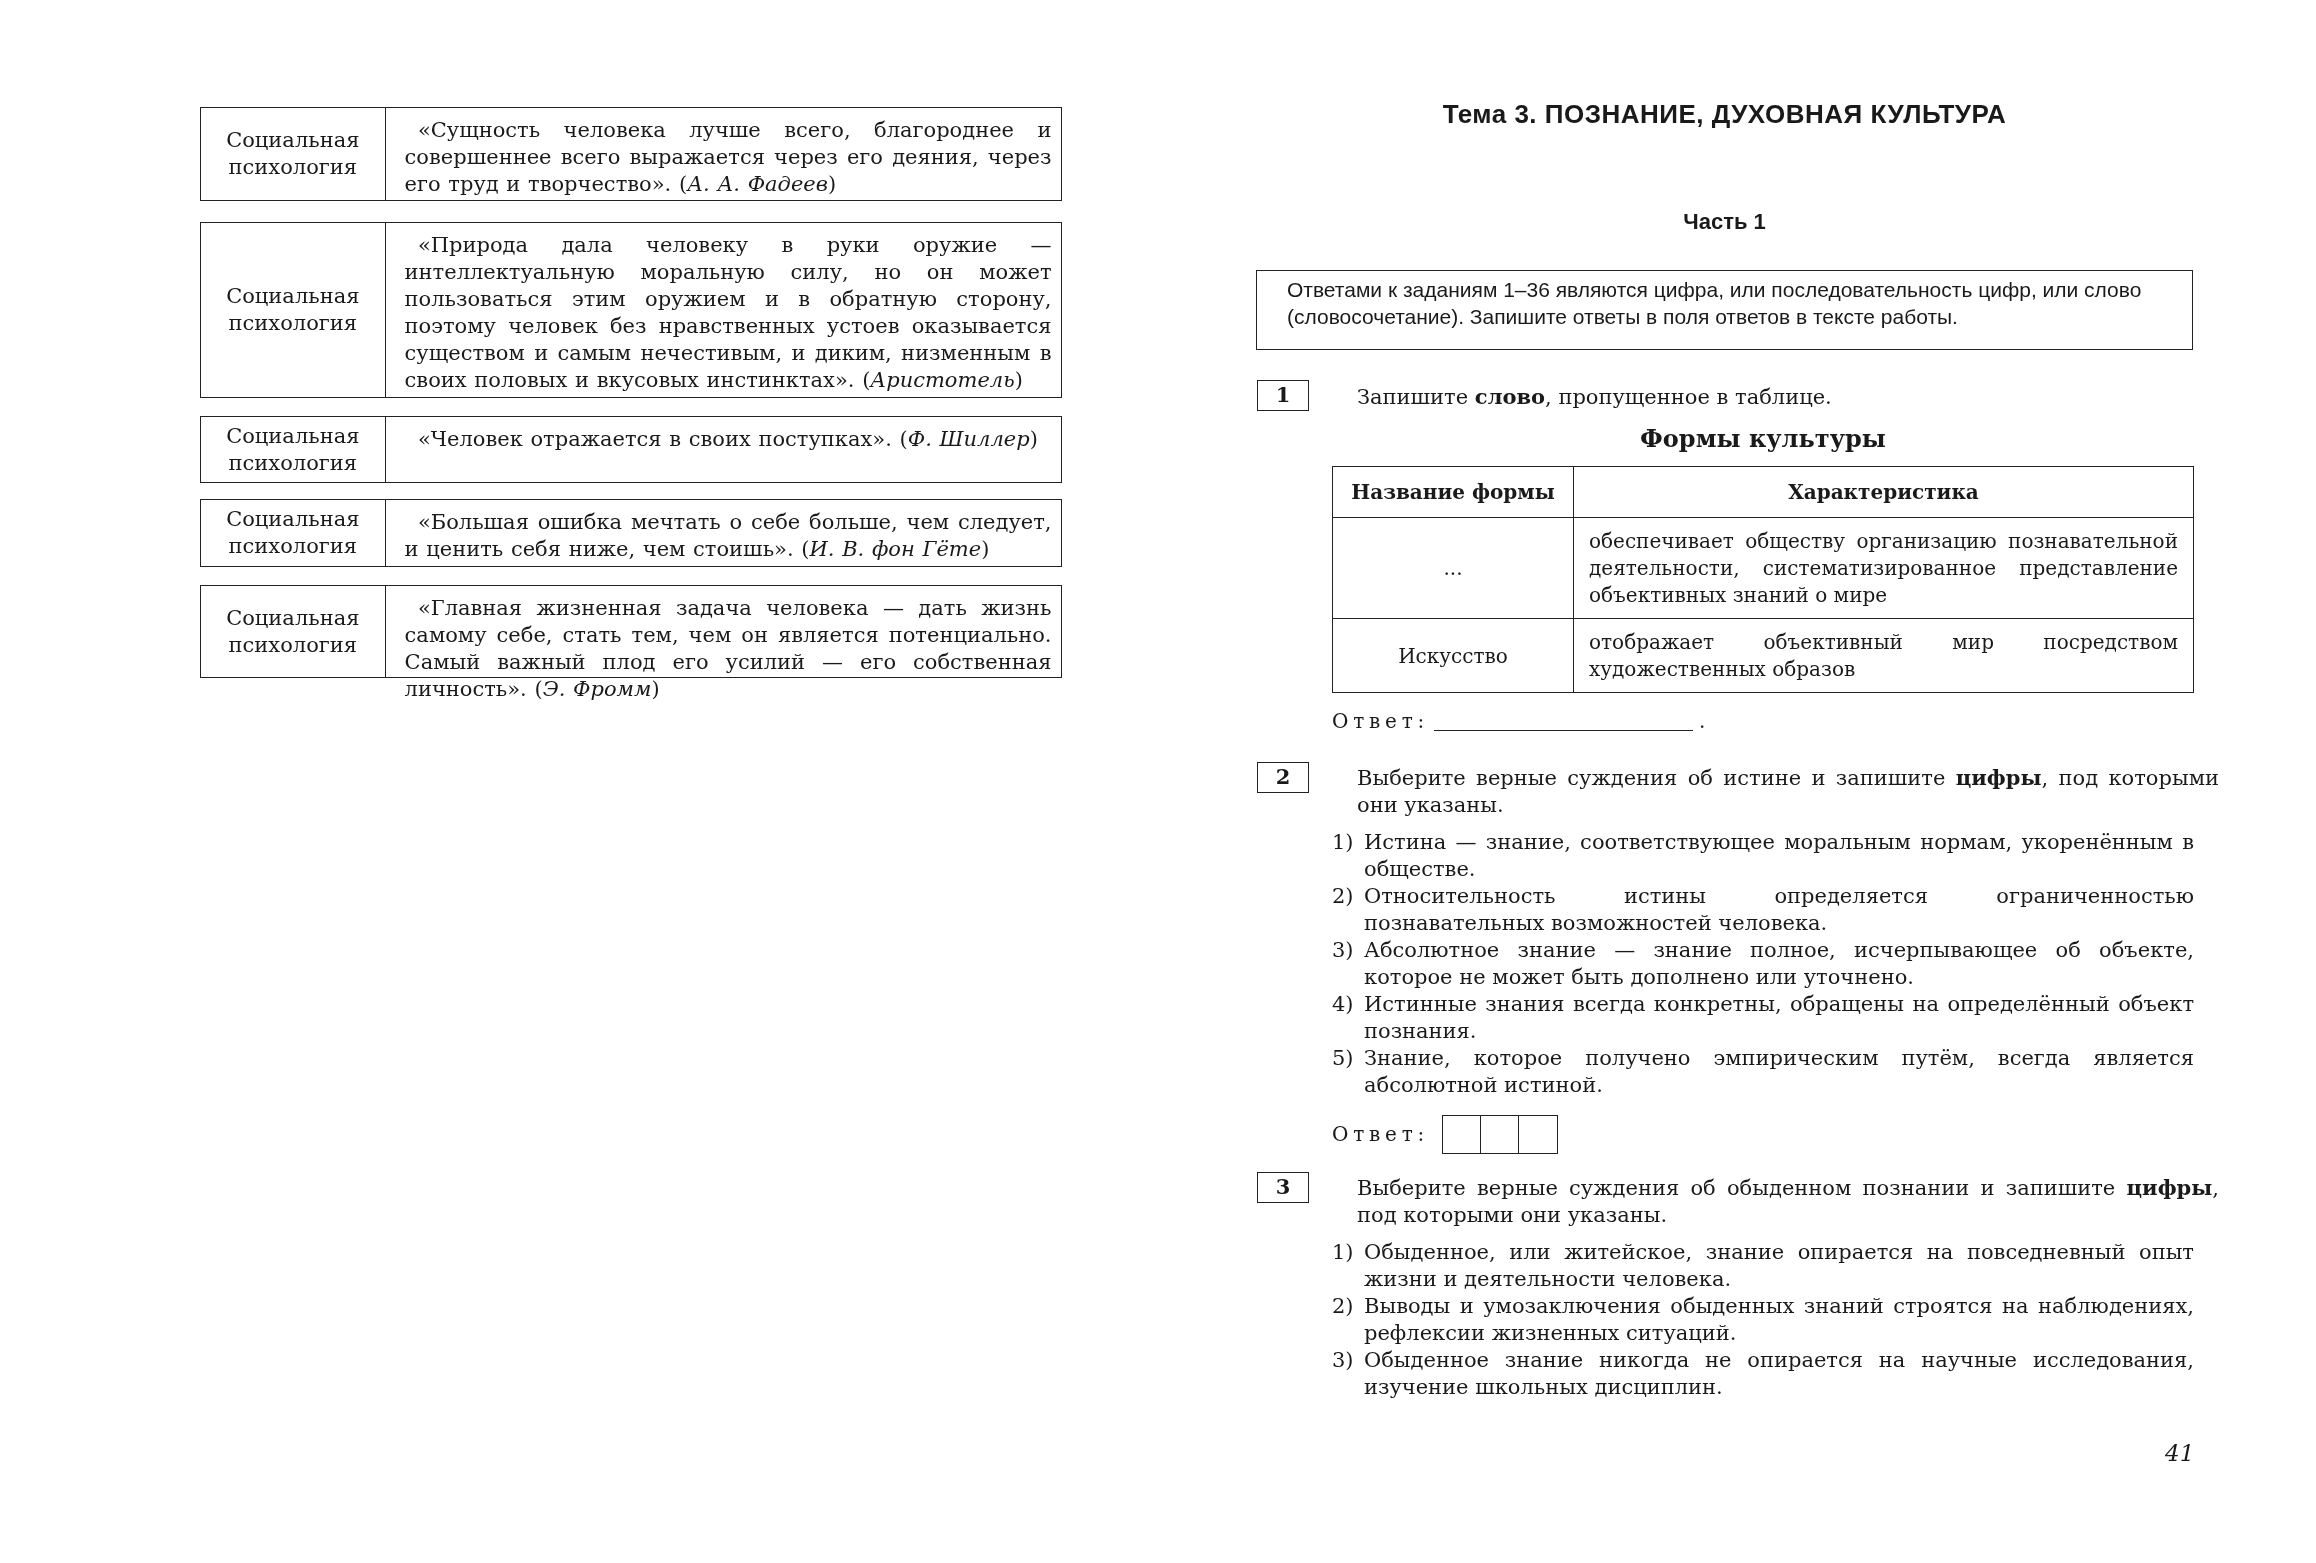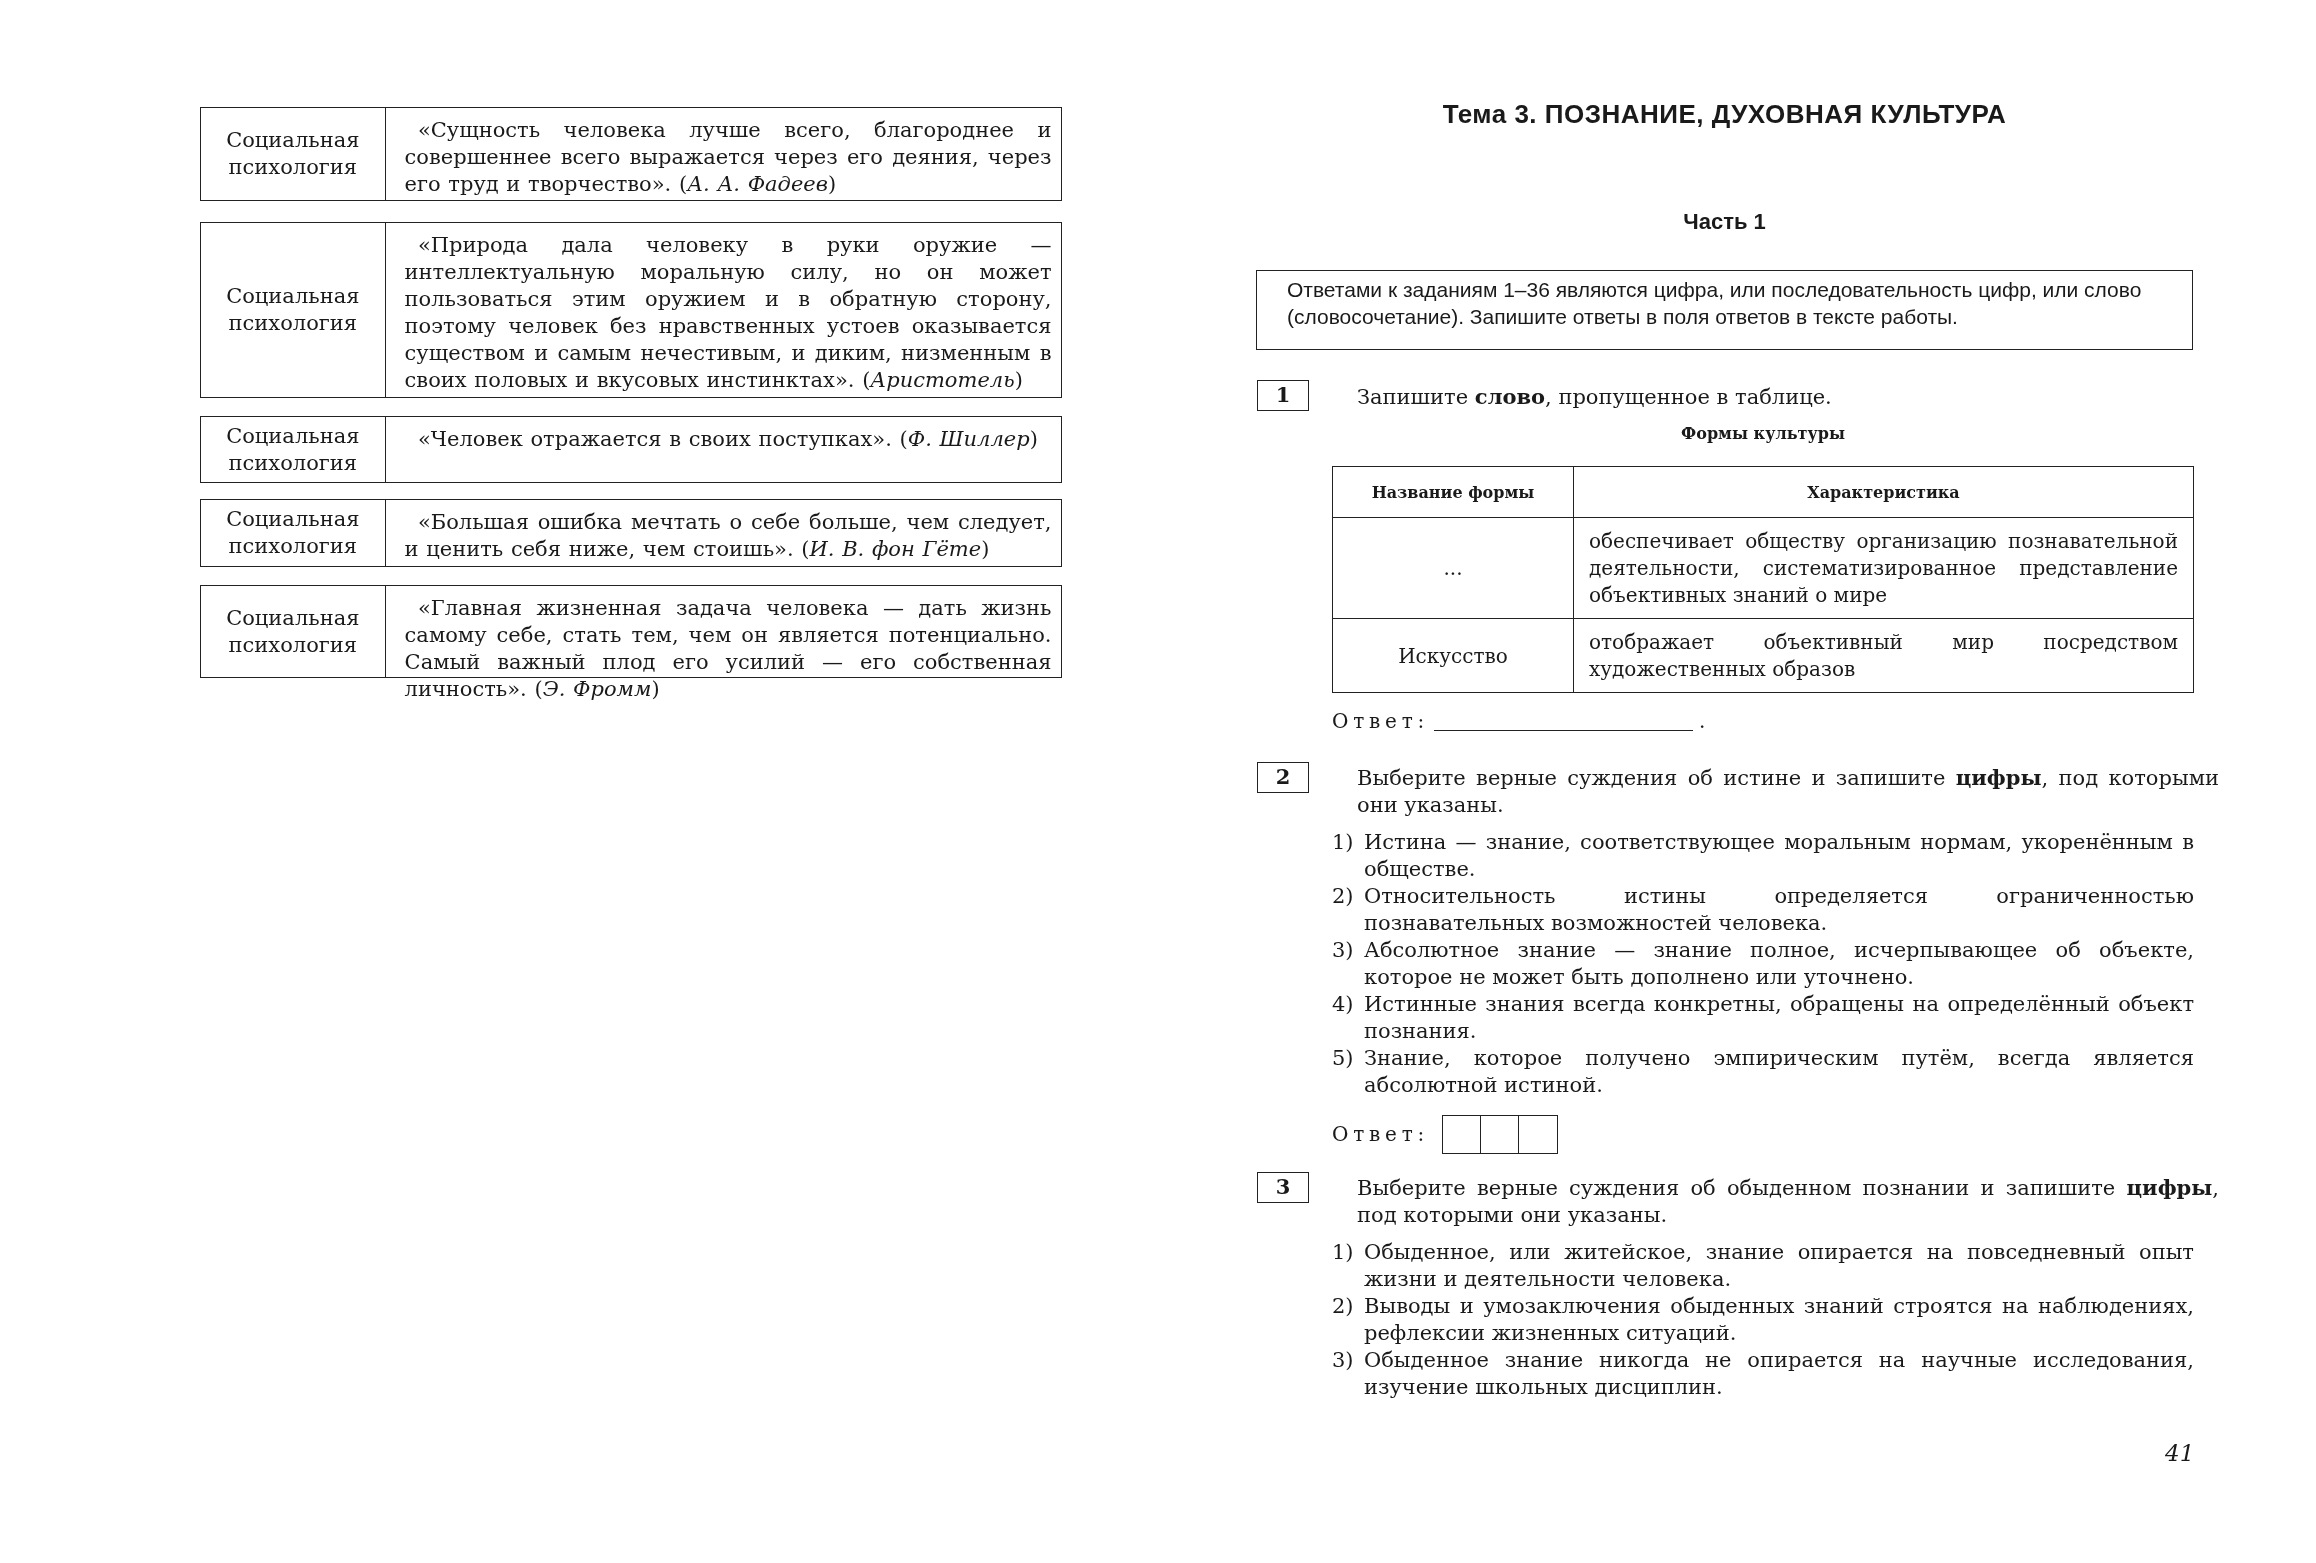--- a/index.html
+++ b/index.html
@@ -22,25 +22,25 @@
   #part-title  { top:209px; font-size:22px; }
 
   #info-box { position:absolute; left:1256px; top:270px; width:937px; height:80px; border:1.5px solid #222; box-sizing:border-box;
               font-size:21px; line-height:27px; padding:4.8px 19px 0 30px; }
 
   .qnum { position:absolute; left:1257px; width:52px; height:31px; border:1.5px solid #222; box-sizing:border-box;
           font-weight:bold; font-size:21px; text-align:center; line-height:28.5px; }
   .qtext { position:absolute; left:1332px; width:862px; font-size:21px; line-height:27px; text-align:justify;margin-left:25px; }
   .qtext b { font-weight:bold; }
 
-  #table-caption { position:absolute; left:1332px; width:862px; top:424px; text-align:center; font-weight:bold; font-size:16px; }
+  #table-caption { position:absolute; left:1332px; width:862px; top:424px; text-align:center; font-weight:bold; font-size:24px; }
 
   #forms-table { position:absolute; left:1332px; top:466px; width:862px; border-collapse:collapse; font-size:20px; }
   #forms-table th, #forms-table td { border:1.5px solid #222; }
-  #forms-table th { height:48px; font-weight:bold; font-size:16px; }
+  #forms-table th { height:48px; font-weight:bold; font-size:20px; }
   #forms-table td.name { width:238px; text-align:center; vertical-align:middle; }
   #forms-table td.desc { line-height:27px; padding:7.6px 15px 7.6px 15px; text-align:justify; }
 
   .answer-label { position:absolute; left:1332px; font-size:20px; letter-spacing:4.8px; }
   #answer-line { position:absolute; left:1434px; top:730px; width:259px; border-bottom:1.5px solid #222; height:0; }
   #answer-dot { position:absolute; left:1699px; top:709px; font-size:20px; }
 
   #answer-cells { position:absolute; left:1442px; top:1115px; display:flex; border:1.5px solid #222; }
   #answer-cells .cell { width:38px; height:37px; box-sizing:border-box; border-right:1.5px solid #222; }
   #answer-cells .cell:last-child { border-right:none; }

